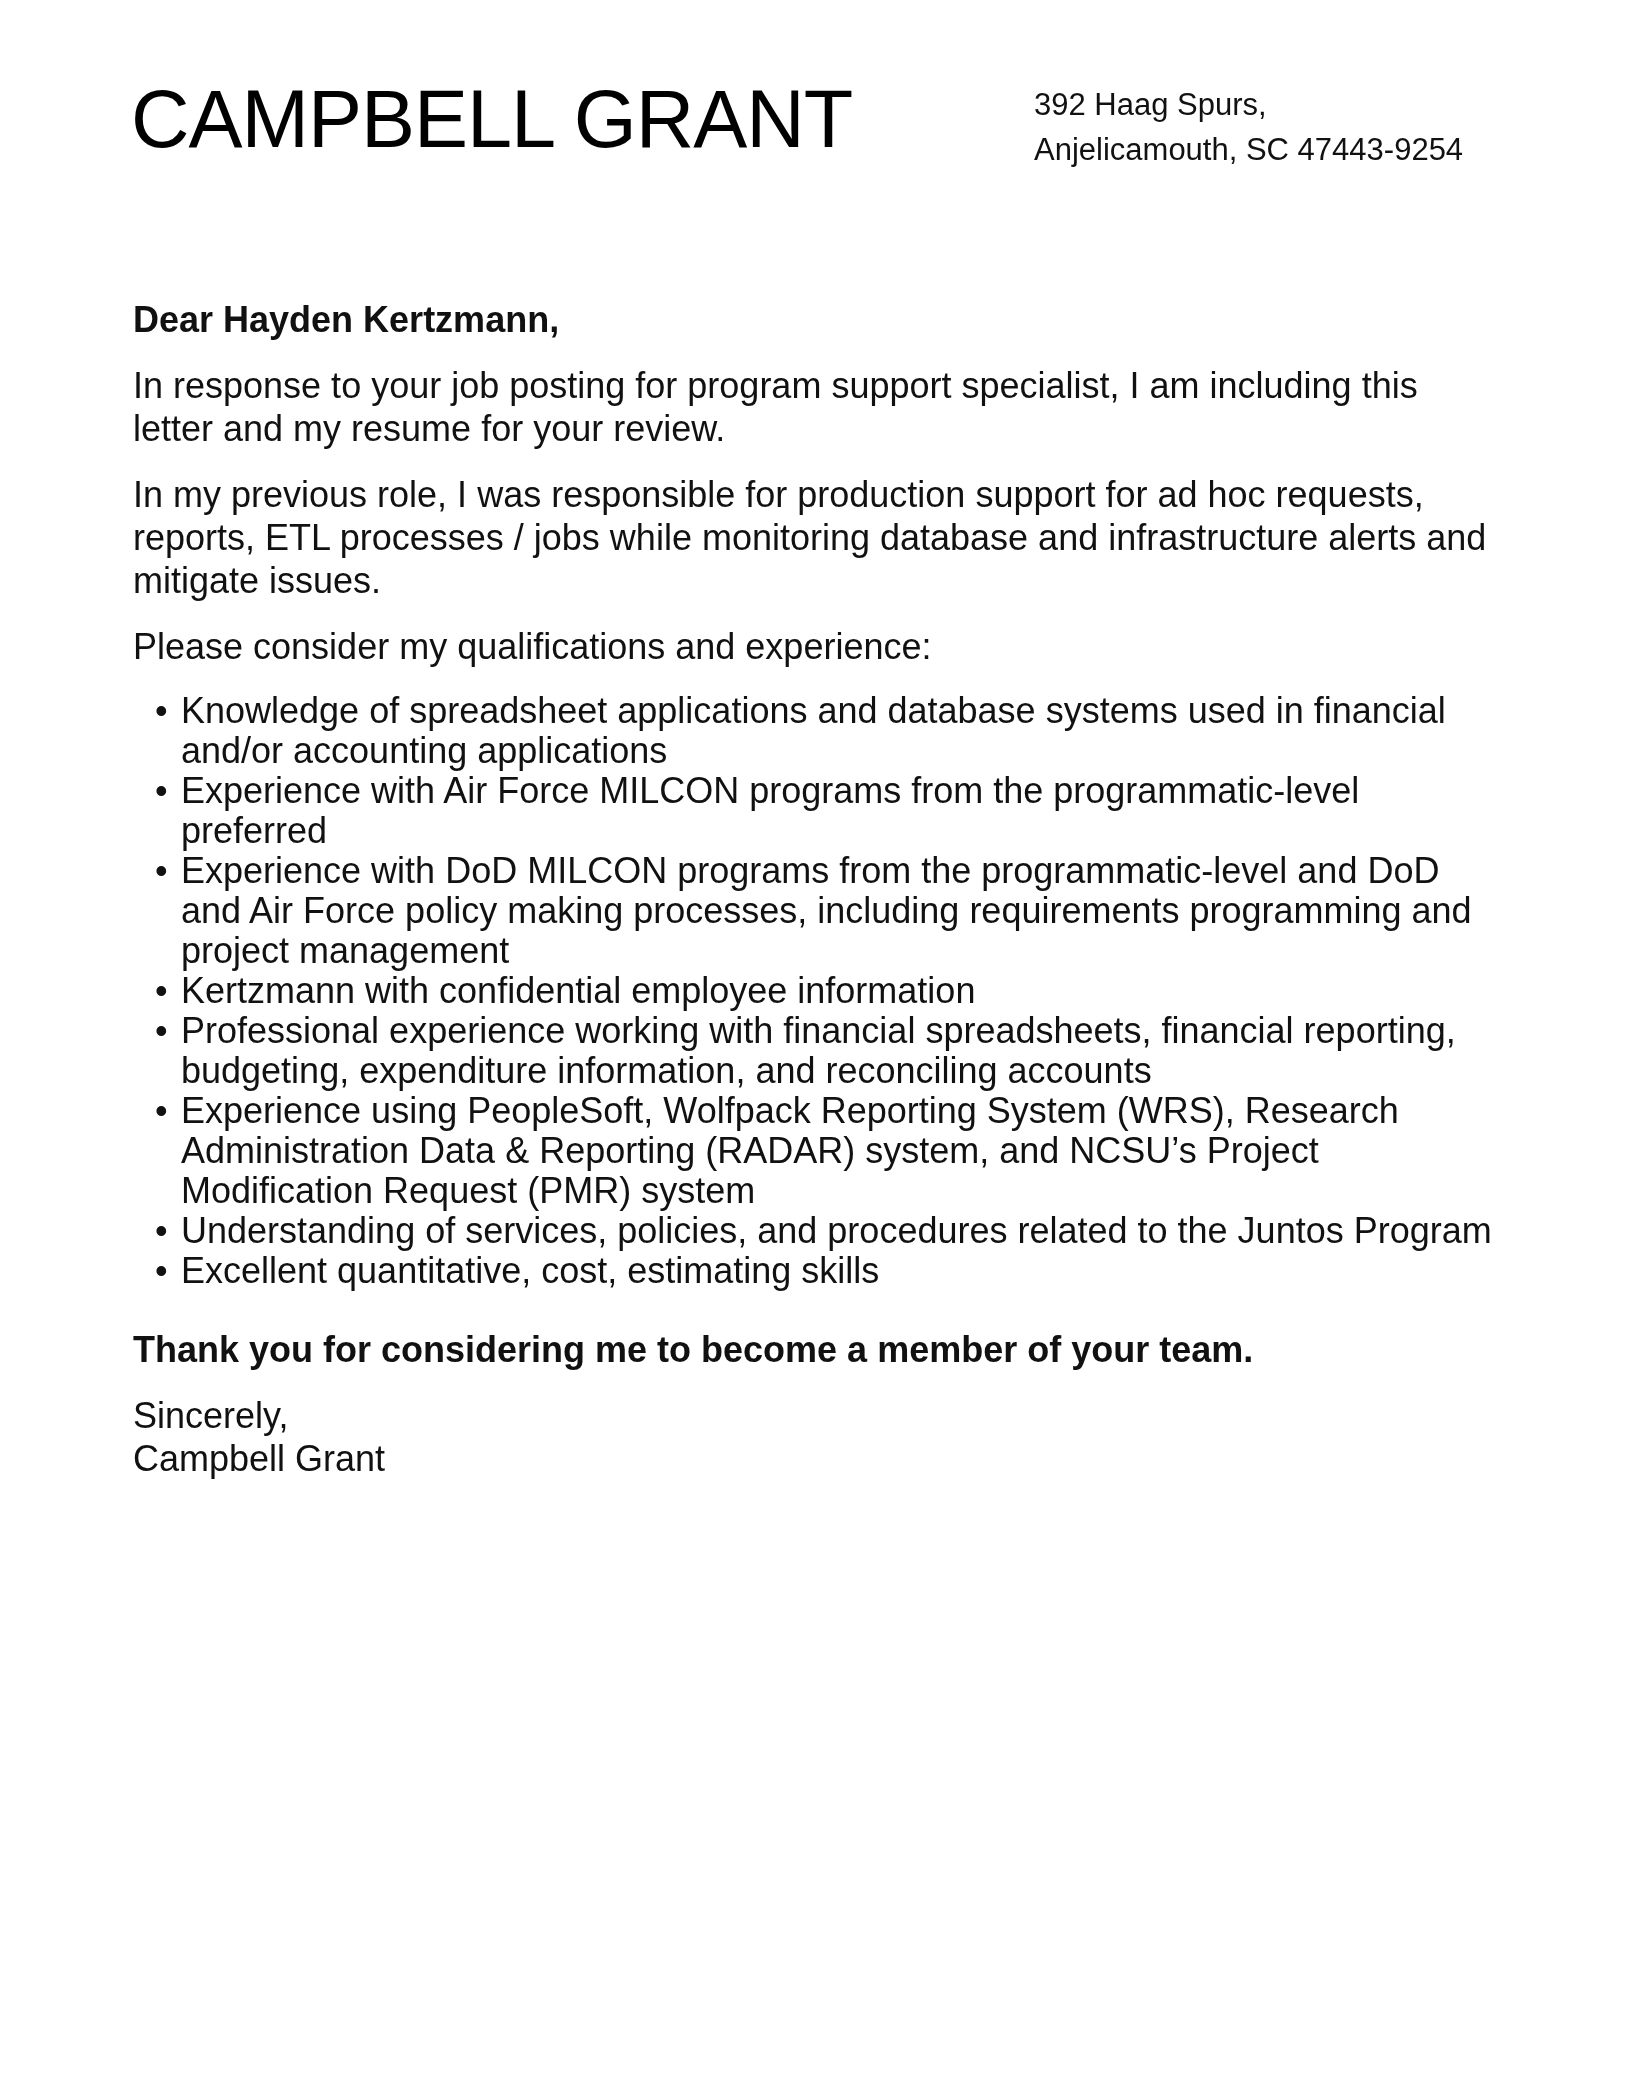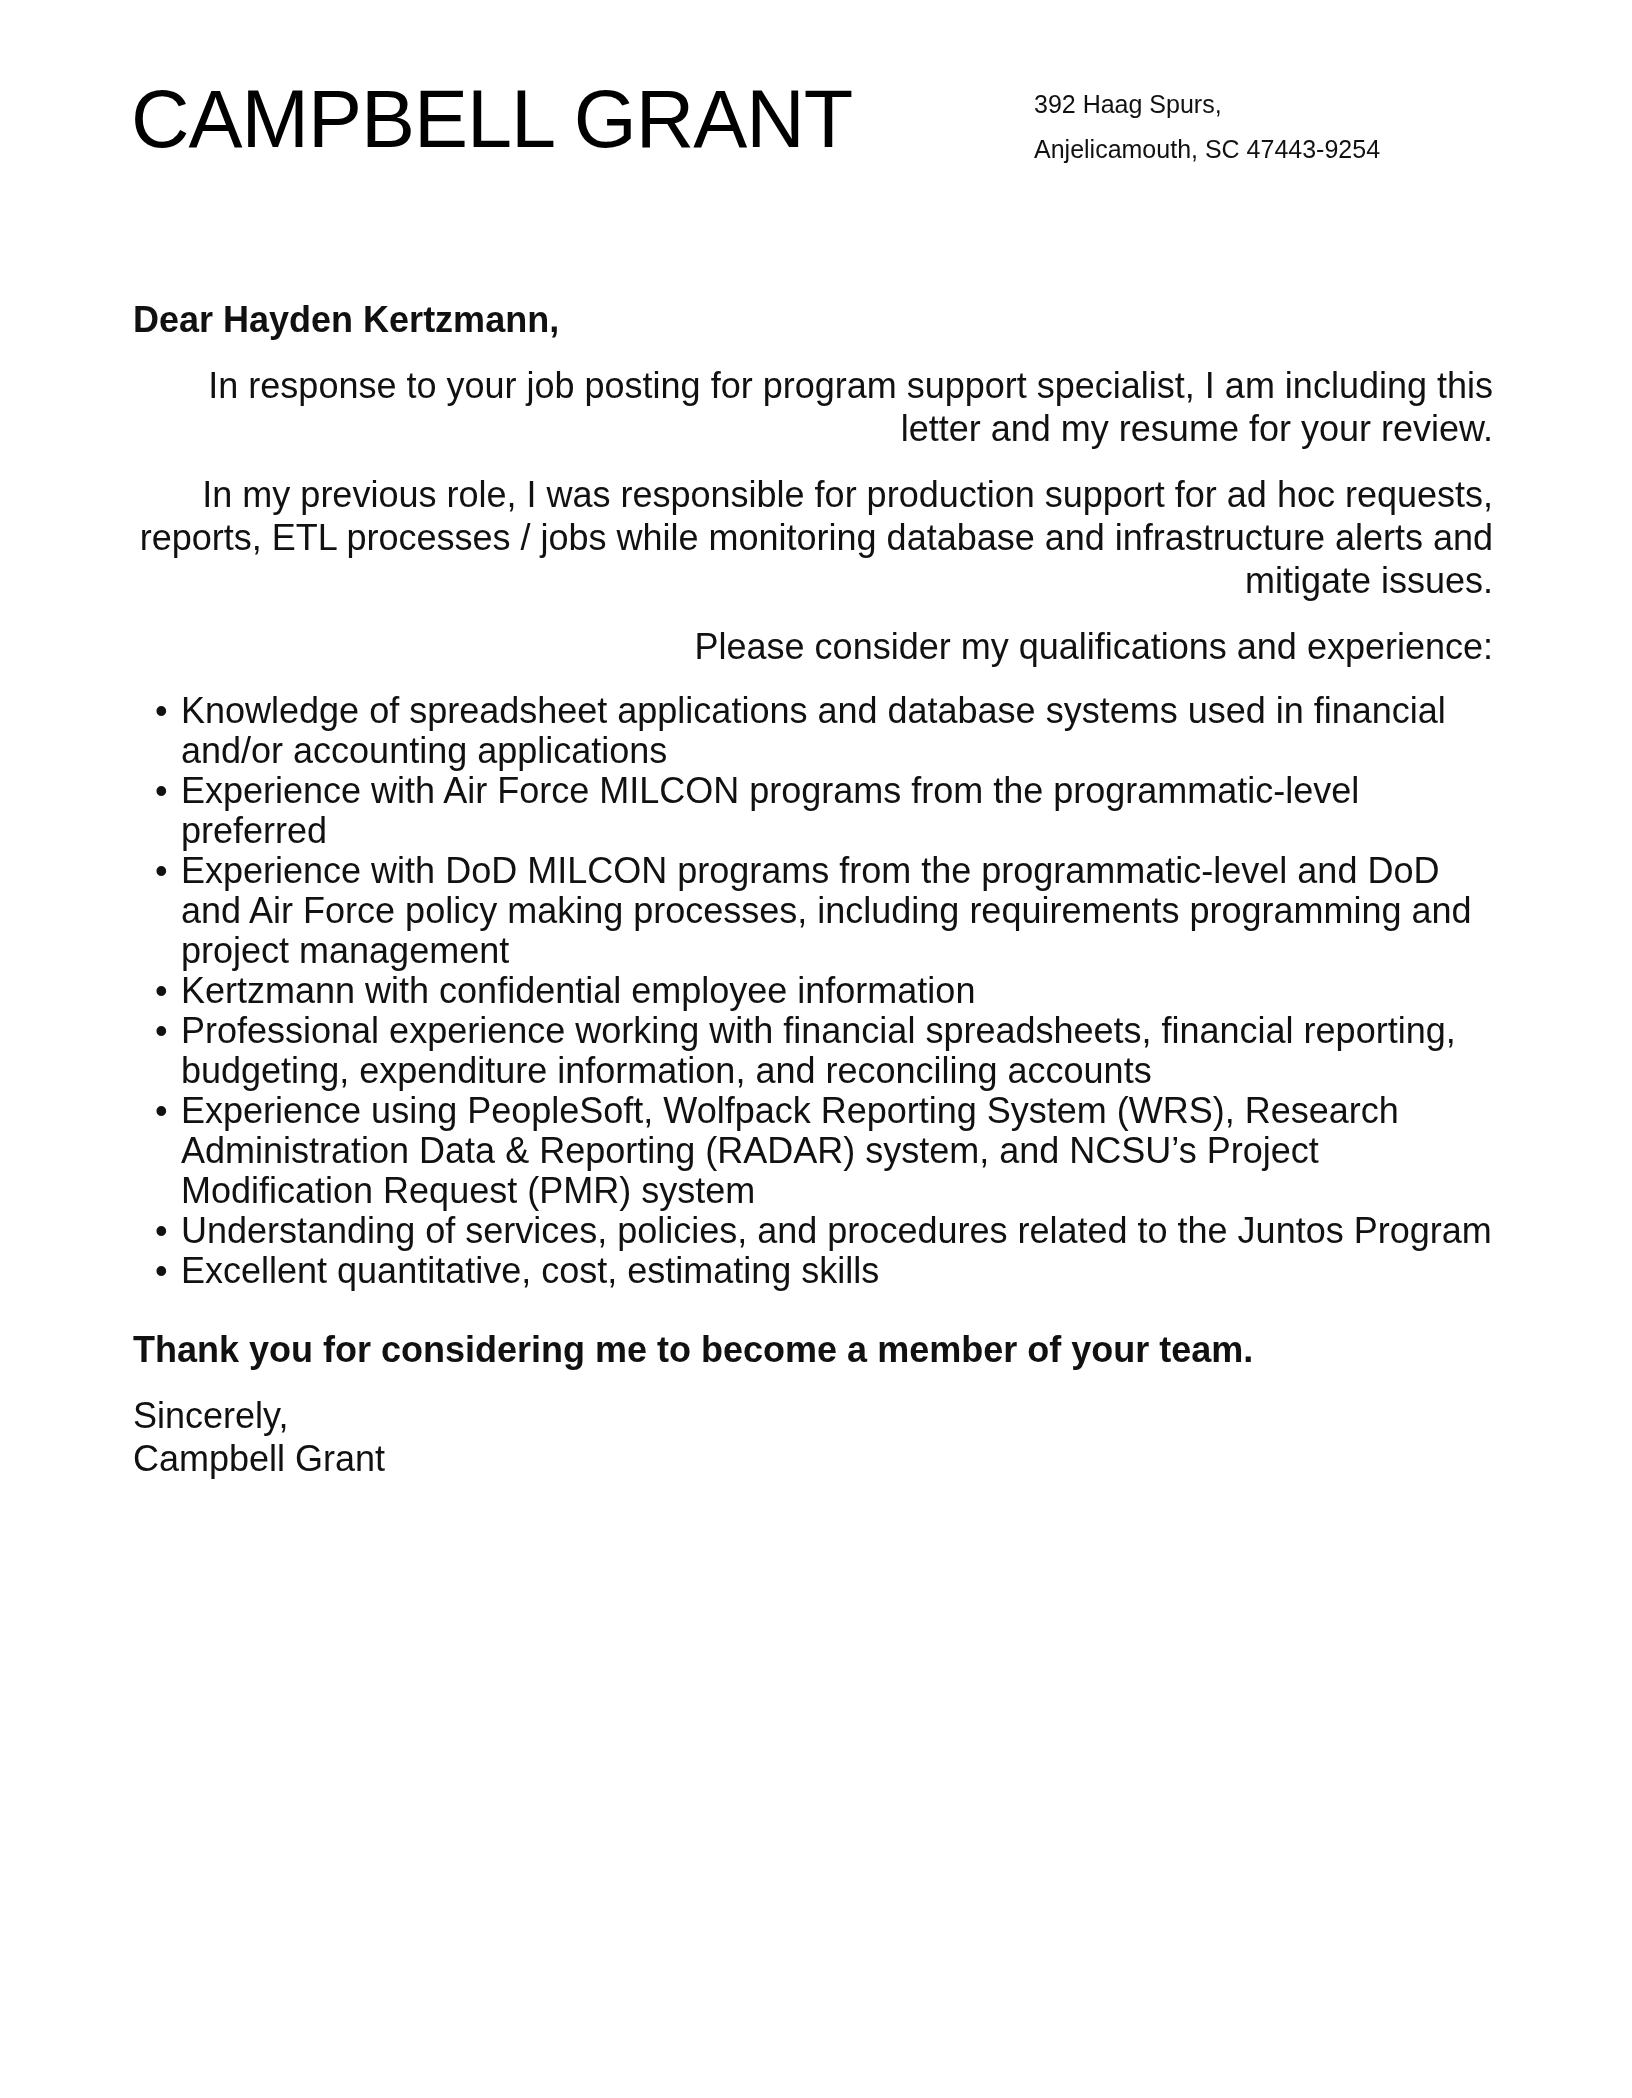--- a/index.html
+++ b/index.html
@@ -1,24 +1,24 @@
 <!DOCTYPE html>
 <html><head>
   <meta charset="utf-8">
   <style>
     html, body { margin: 0; padding: 0; background: #ffffff; }
     body { width: 1632px; height: 2098px; position: relative; overflow: hidden;
            font-family: "Liberation Sans", "DejaVu Sans", sans-serif; color: #111111; }
     .name { position: absolute; left: 131px; top: 74px; font-size: 81px; line-height: 90px;
             font-weight: 400; letter-spacing: -1px; margin: 0; color: #000; }
-    .address { position: absolute; left: 1034px; top: 82px; font-size: 25px; line-height: 45px; color: #111; }
+    .address { position: absolute; left: 1034px; top: 82px; font-size: 31px; line-height: 45px; color: #111; }
     .address div { white-space: nowrap; }
     .body { position: absolute; left: 133px; top: 298px; width: 1360px; font-size: 36px; line-height: 43px; }
     .salutation { font-weight: 700; margin: 0 0 23px 0; }
-    .para { margin: 0 0 23px 0; text-align: right; }
+    .para { margin: 0 0 23px 0; }
     ul.quals { margin: 0 0 2px 0; padding: 0 0 0 48px; list-style: none; }
     ul.quals li { position: relative; line-height: 40px; }
     ul.quals li::before { content: "\2022"; position: absolute; left: -26px; top: 0; }
     .thanks { font-weight: 700; margin: 37px 0 23px 0; }
     .closing { margin: 0; }
   </style>
 </head>
 <body>
 
 <h1 class="name">CAMPBELL GRANT</h1>

